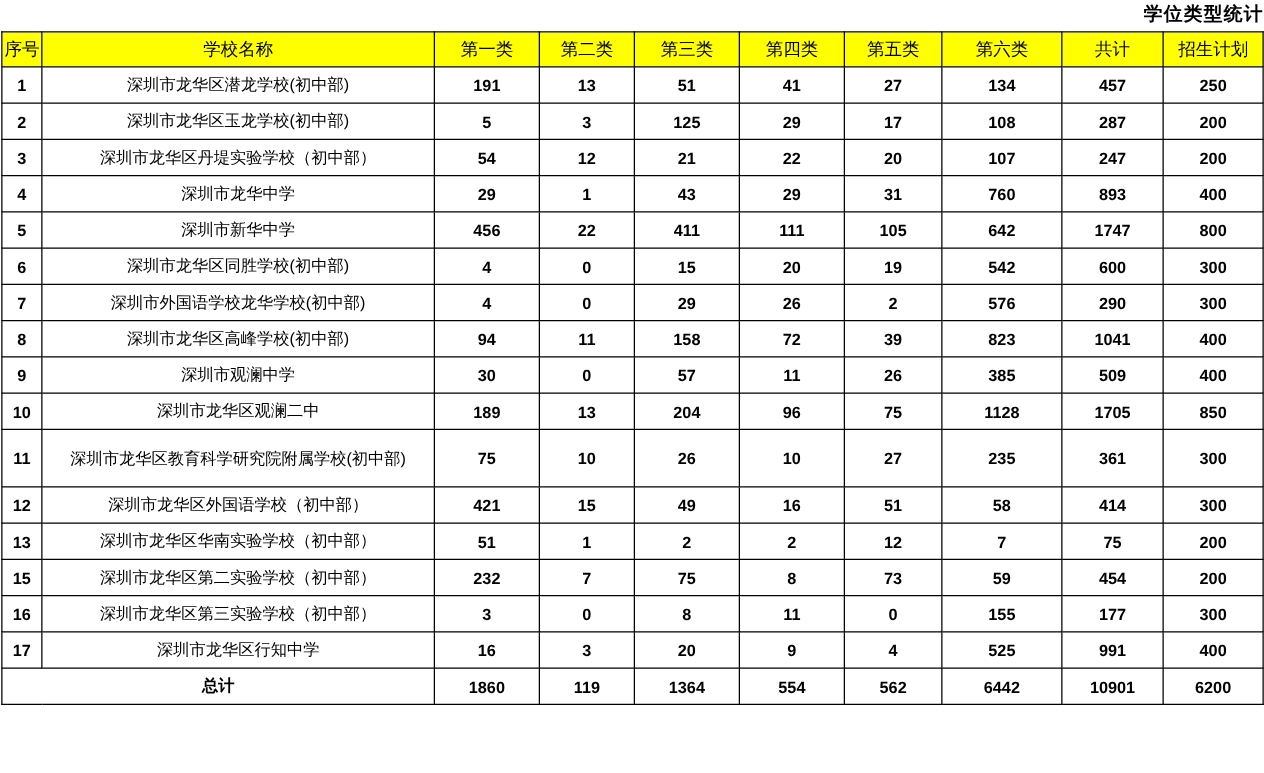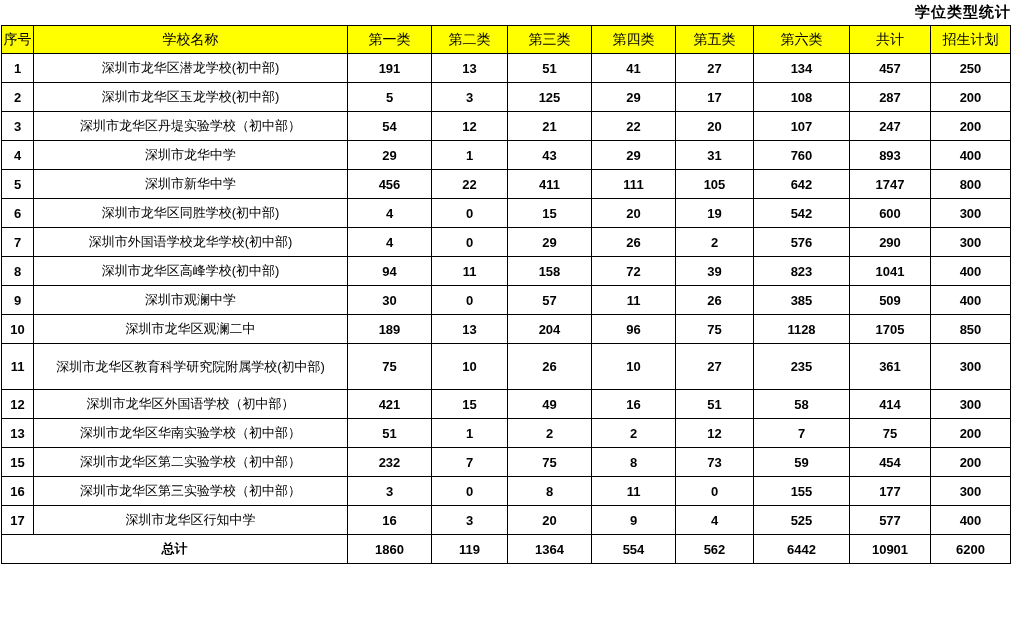--- a/index.html
+++ b/index.html
@@ -302,21 +302,21 @@
       </tr>
       <tr>
         <td class="idx">17</td>
         <td class="school">深圳市龙华区行知中学</td>
         <td class="num">16</td>
         <td class="num">3</td>
         <td class="num">20</td>
         <td class="num">9</td>
         <td class="num">4</td>
         <td class="num">525</td>
-        <td class="num">577</td>
+        <td class="num">991</td>
         <td class="num">400</td>
       </tr>
       <tr class="total">
         <td class="total-label" colspan="2">总计</td>
         <td class="num">1860</td>
         <td class="num">119</td>
         <td class="num">1364</td>
         <td class="num">554</td>
         <td class="num">562</td>
         <td class="num">6442</td>

